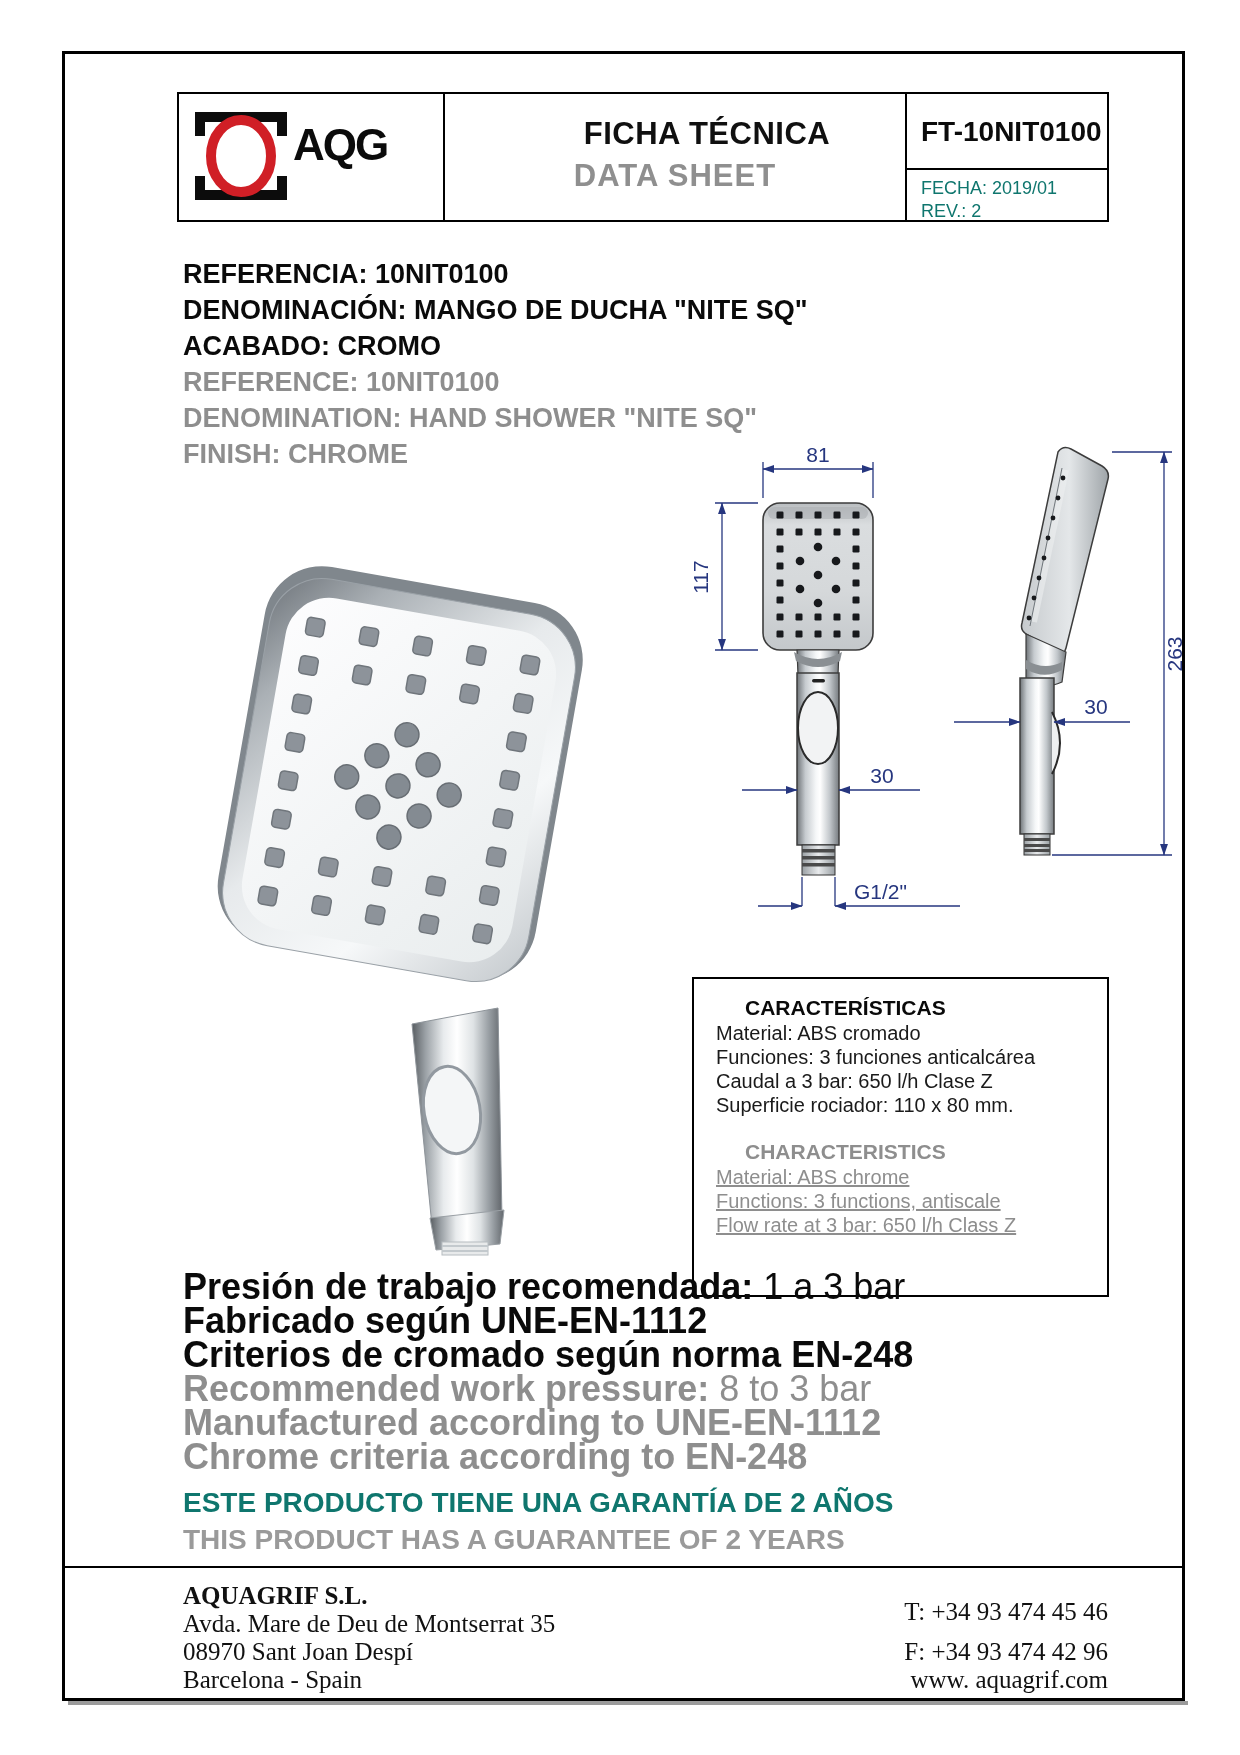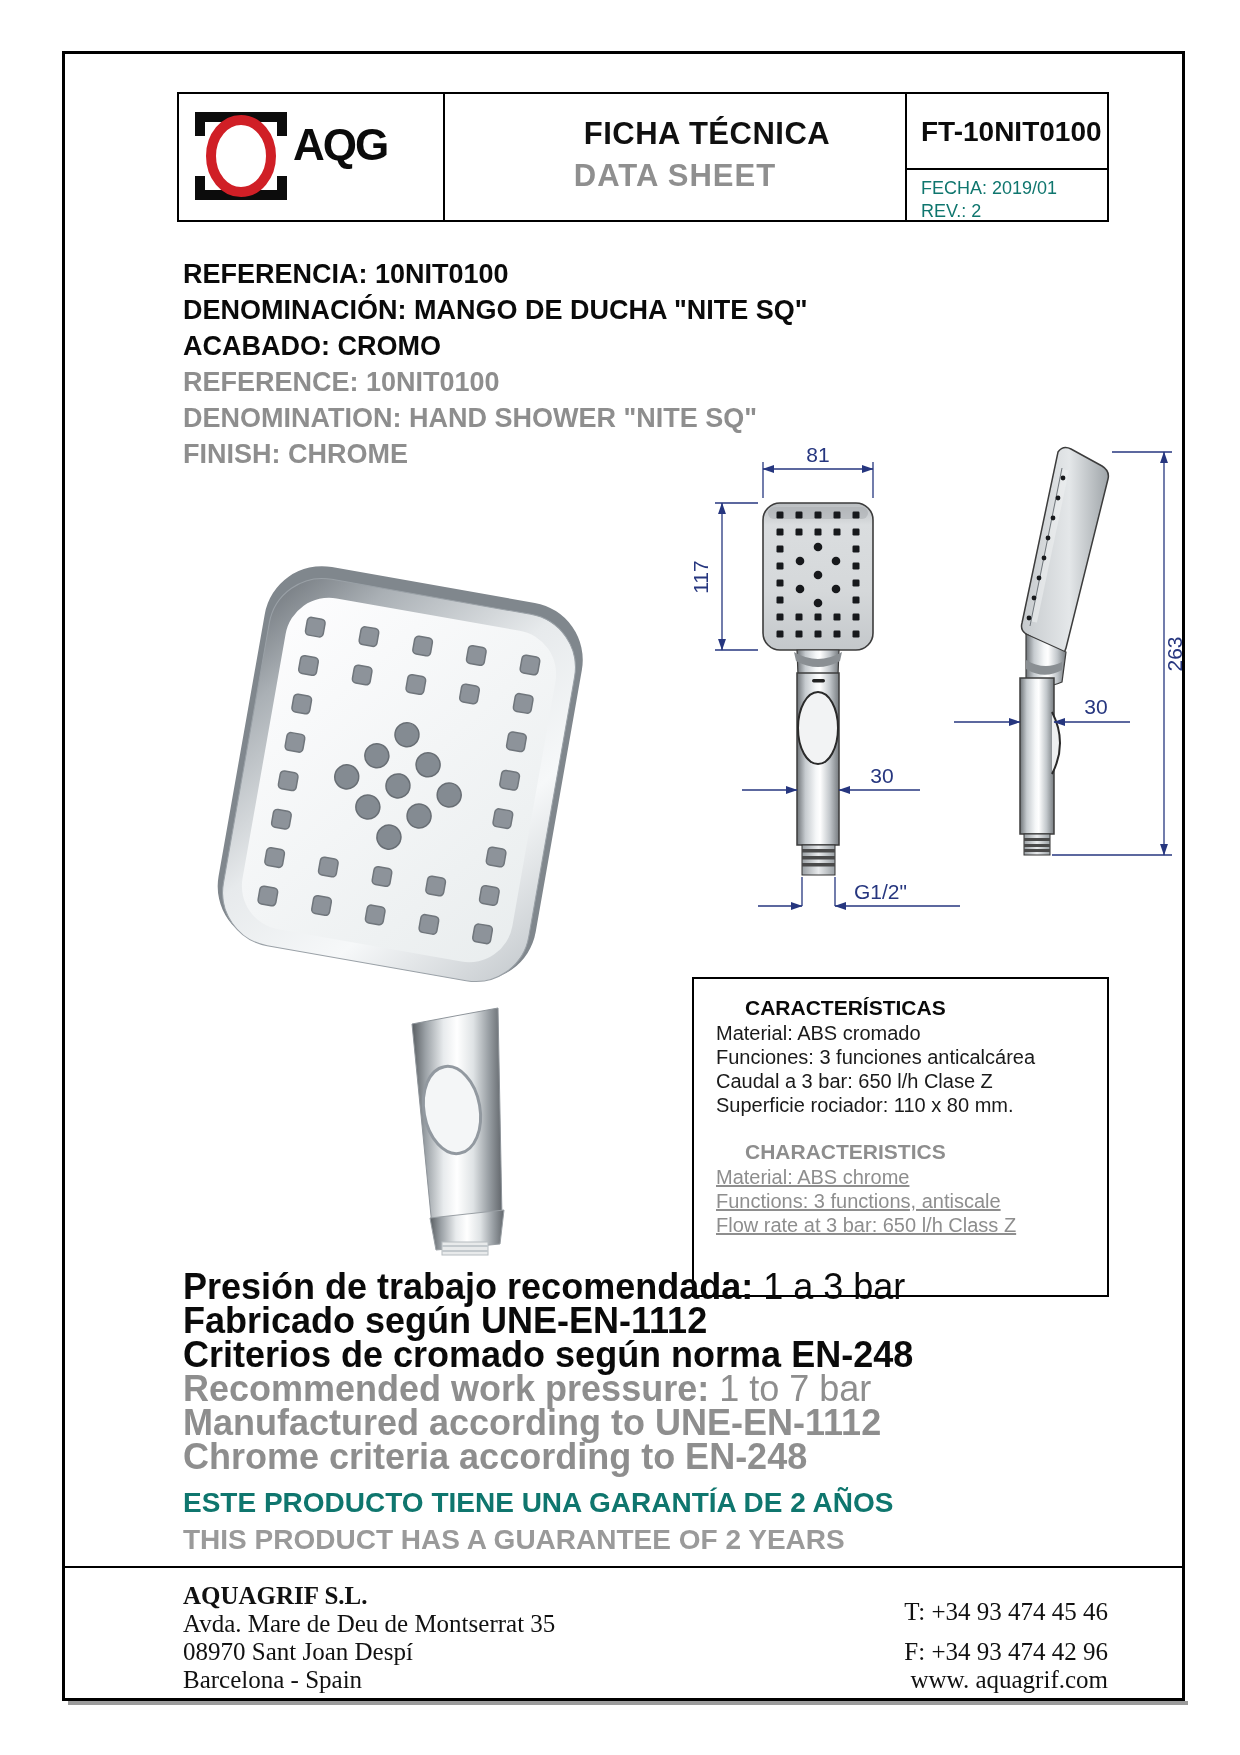--- a/index.html
+++ b/index.html
@@ -333,21 +333,21 @@
       <div class="char-line">Material: ABS chrome</div>
       <div class="char-line">Functions: 3 functions, antiscale</div>
       <div class="char-line">Flow rate at 3 bar: 650 l/h Class Z</div>
     </div>
   </div>
 
   <div class="abs pressure-block">
     <div class="p-line es"><span class="b">Presión de trabajo recomendada:</span><span> 1 a 3 bar</span></div>
     <div class="p-line es"><span class="b">Fabricado según UNE-EN-1112</span><span></span></div>
     <div class="p-line es"><span class="b">Criterios de cromado según norma EN-248</span><span></span></div>
-    <div class="p-line en"><span class="b">Recommended work pressure:</span><span> 1 to 7 bar</span></div>
+    <div class="p-line en"><span class="b">Recommended work pressure:</span><span> 8 to 3 bar</span></div>
     <div class="p-line en"><span class="b">Manufactured according to UNE-EN-1112</span><span></span></div>
     <div class="p-line en"><span class="b">Chrome criteria according to EN-248</span><span></span></div>
   </div>
 
   <div class="abs guarantee">
     <div class="g-line es">ESTE PRODUCTO TIENE UNA GARANTÍA DE 2 AÑOS</div>
     <div class="g-line en">THIS PRODUCT HAS A GUARANTEE OF 2 YEARS</div>
   </div>
 
   <div class="abs footer-divider"></div>

